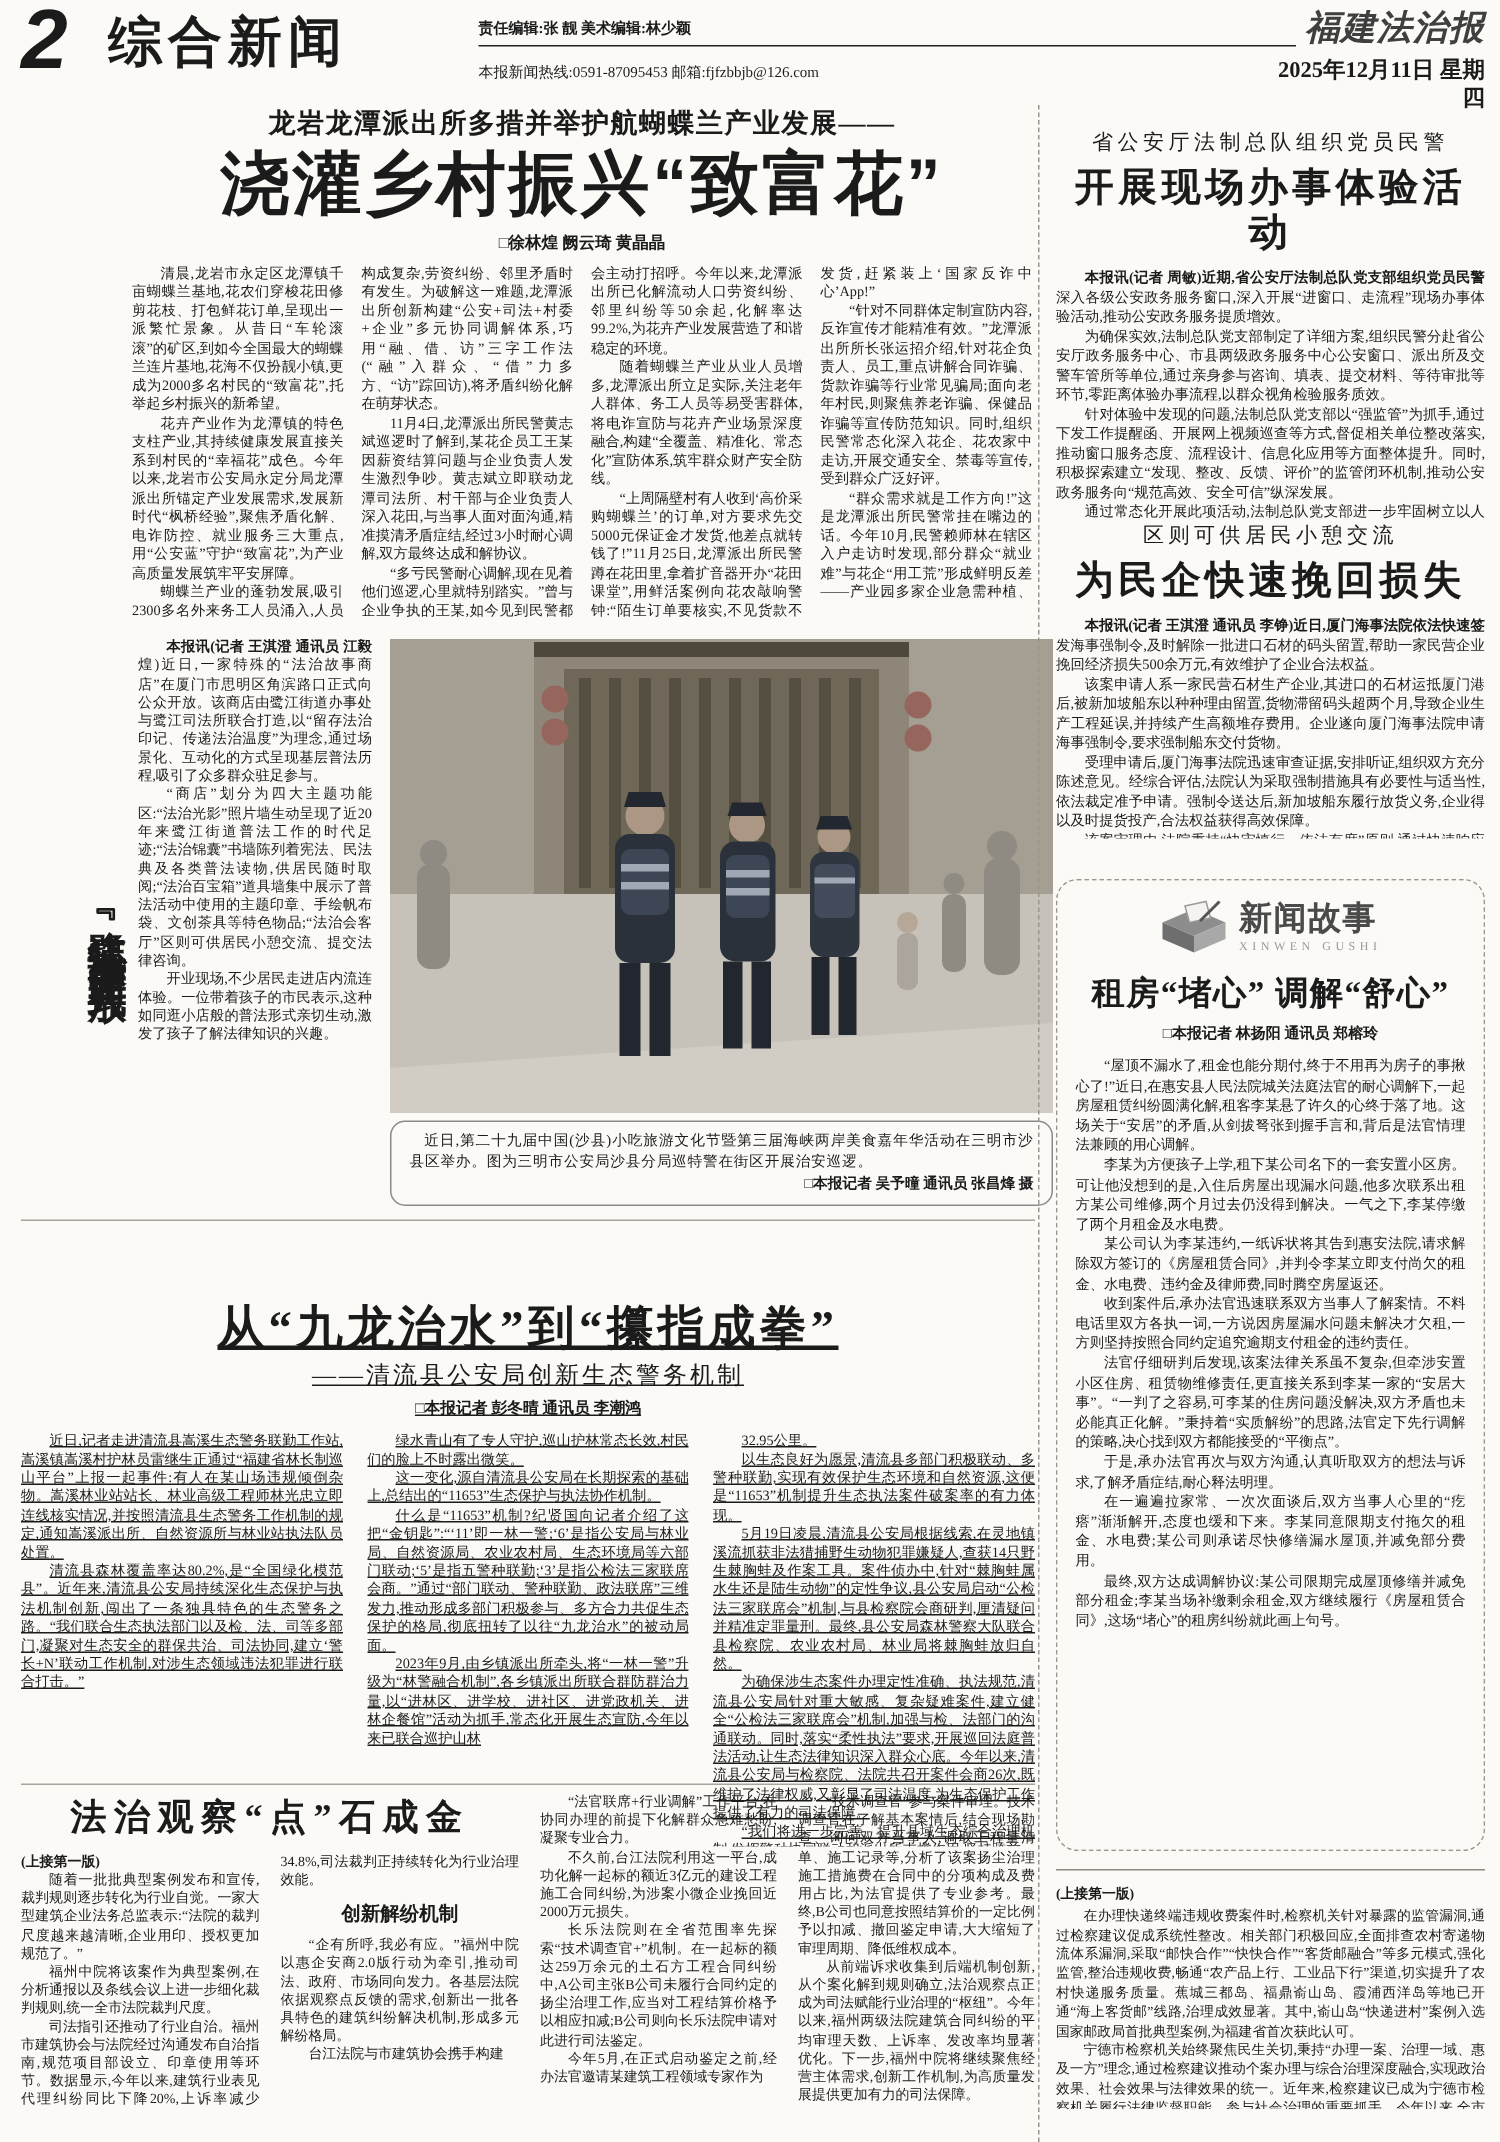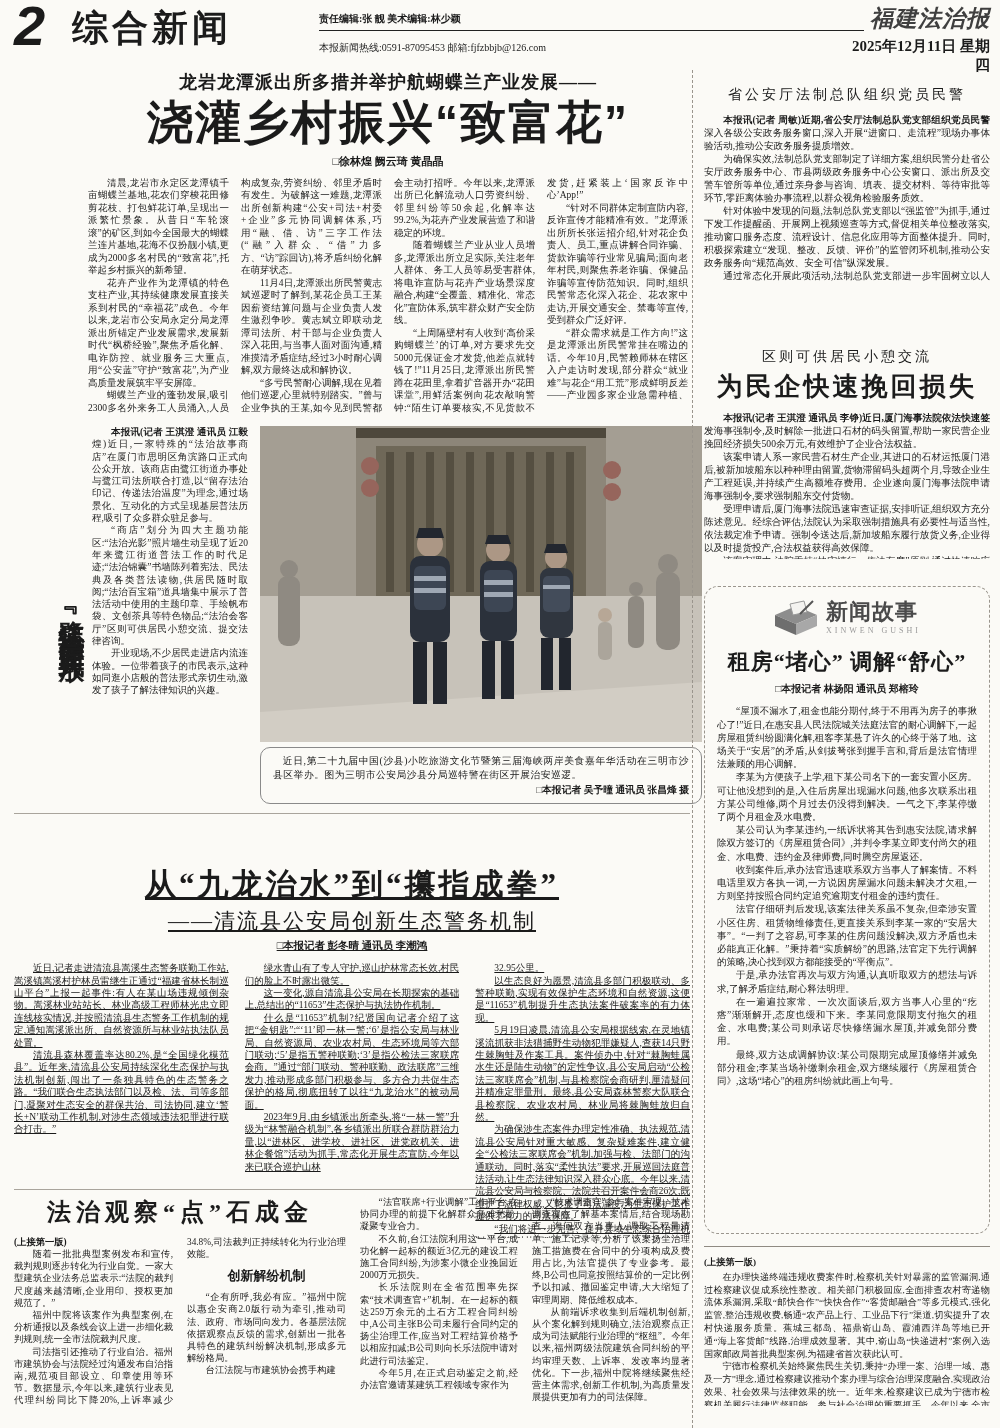--- a/index.html
+++ b/index.html
@@ -38,21 +38,21 @@
   .photo-frame{width:442px;height:316px;display:block;}
   .caption-box{margin-top:5px;border:1px solid #8a8a8a;border-radius:10px;padding:6px 12px;font-size:9.8px;line-height:13.5px;}
   .caption-box .cap{text-indent:1em;text-align:justify;letter-spacing:.5px;}
   .caption-box .credit{text-align:right;font-weight:bold;margin-top:2px;text-indent:0;}
 
   .rule-h{position:absolute;left:14px;width:676px;border-top:1px solid #a9a49c;}
 
   
   .eco{position:absolute;left:14px;top:868px;width:676px;height:364px;text-decoration:underline;}
   .eco-hl{text-align:center;font:900 31px/1.1 "Liberation Serif","DejaVu Serif",serif;letter-spacing:3px;}
-  .eco-sub{text-align:center;font-size:21px;letter-spacing:2px;margin-top:5px;}
+  .eco-sub{text-align:center;font-size:16px;letter-spacing:2px;margin-top:5px;}
   .eco-by{text-align:center;font-size:10.5px;font-weight:bold;margin-top:4px;}
   .eco-cols{display:flex;gap:16px;margin-top:9px;height:276px;overflow:hidden;}
   .eco-col{flex:1;font-size:9.5px;line-height:12.4px;overflow:hidden;}
 
   
   .observe{position:absolute;left:14px;top:1194px;width:676px;height:234px;display:flex;gap:14px;}
   .obs-left{width:332px;flex:none;}
   .obs-hl{text-align:center;font:900 24px/1.2 "Liberation Serif","DejaVu Serif",serif;letter-spacing:5px;margin:4px 0 9px;}
   .cols2{column-count:2;column-gap:14px;column-fill:auto;height:186px;font-size:9.3px;line-height:12.2px;overflow:hidden;}
   .jump-label{font-weight:bold;}
@@ -264,20 +264,21 @@
     <div class="obs-col just">
         <p>“技术调查官”参与案件审理。技术调查官在了解基本案情后,结合现场勘查、询问双方当事人,调取工程量清单、施工记录等,分析了该案扬尘治理施工措施费在合同中的分项构成及费用占比,为法官提供了专业参考。最终,B公司也同意按照结算价的一定比例予以扣减、撤回鉴定申请,大大缩短了审理周期、降低维权成本。</p>
         <p>从前端诉求收集到后端机制创新,从个案化解到规则确立,法治观察点正成为司法赋能行业治理的“枢纽”。今年以来,福州两级法院建筑合同纠纷的平均审理天数、上诉率、发改率均显著优化。下一步,福州中院将继续聚焦经营主体需求,创新工作机制,为高质量发展提供更加有力的司法保障。</p>
       </div>
   </section>
 
   <aside class="rail">
 
     <section class="r-story1">
       <div class="r-kicker">省公安厅法制总队组织党员民警</div>
+      <h2 class="r-hl" style="margin:6px 0 0">开展现场办事体验活动</h2>
       <div class="r-body just">
           <p>本报讯(记者 周敏)近期,省公安厅法制总队党支部组织党员民警深入各级公安政务服务窗口,深入开展“进窗口、走流程”现场办事体验活动,推动公安政务服务提质增效。</p>
           <p>为确保实效,法制总队党支部制定了详细方案,组织民警分赴省公安厅政务服务中心、市县两级政务服务中心公安窗口、派出所及交警车管所等单位,通过亲身参与咨询、填表、提交材料、等待审批等环节,零距离体验办事流程,以群众视角检验服务质效。</p>
           <p>针对体验中发现的问题,法制总队党支部以“强监管”为抓手,通过下发工作提醒函、开展网上视频巡查等方式,督促相关单位整改落实,推动窗口服务态度、流程设计、信息化应用等方面整体提升。同时,积极探索建立“发现、整改、反馈、评价”的监管闭环机制,推动公安政务服务向“规范高效、安全可信”纵深发展。</p>
           <p>通过常态化开展此项活动,法制总队党支部进一步牢固树立以人民为中心的发展思想,以规则“刚性”守护民心温度,持续助力公安政务服务水平提升。</p>
         </div>
     </section>
 
     <section class="r-story2">
       <div class="r-kicker">区则可供居民小憩交流</div>

